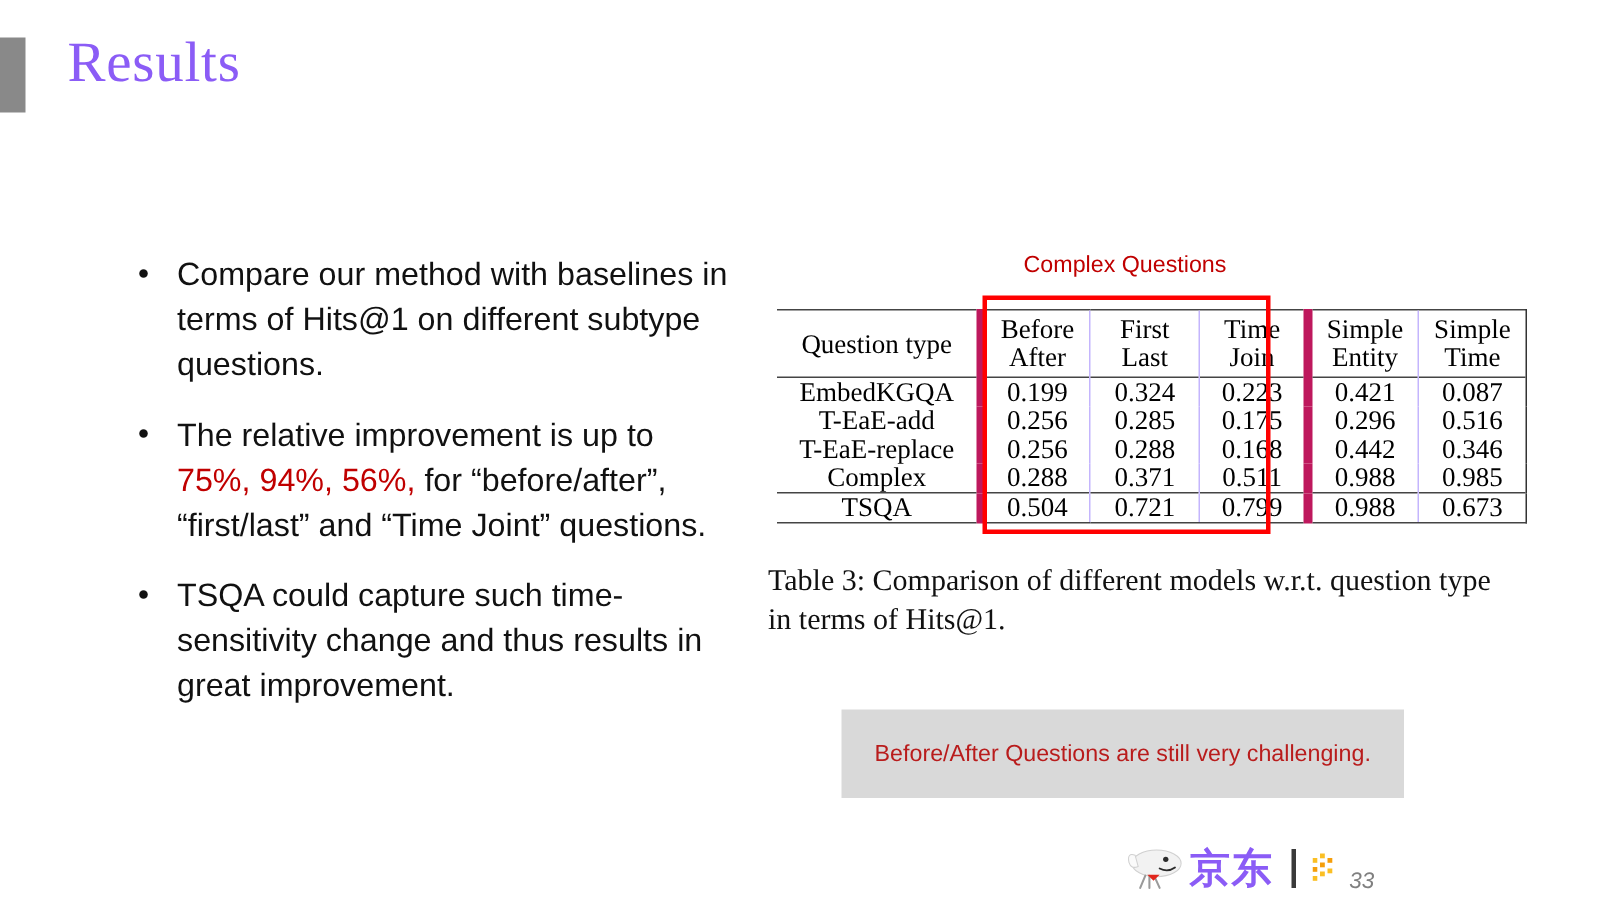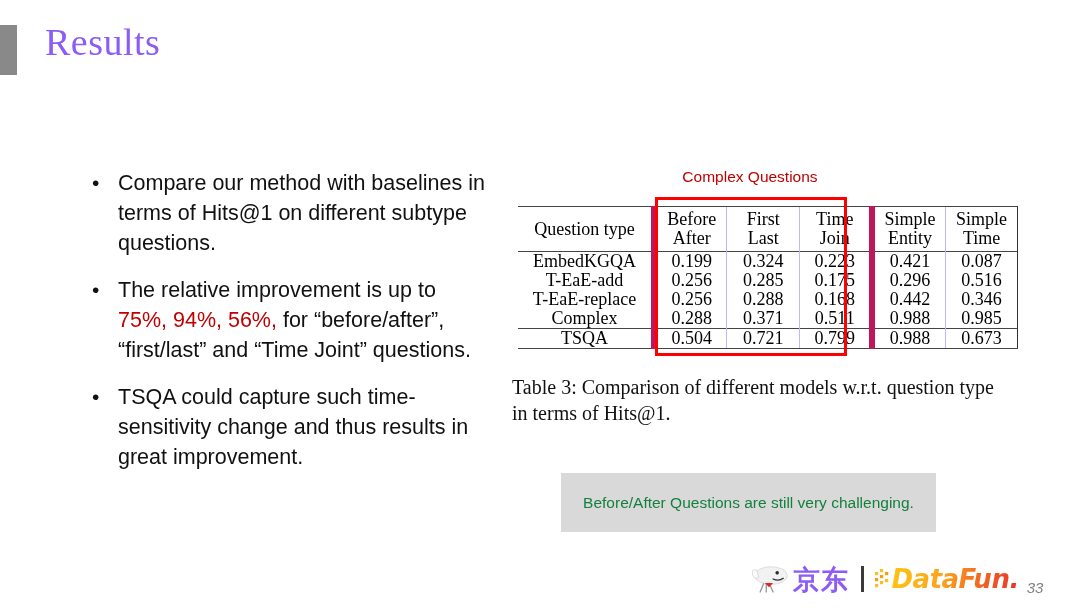--- a/index.html
+++ b/index.html
@@ -159,21 +159,21 @@
     width: 375px;
     height: 59px;
     background: #D9D9D9;
     display: flex;
     align-items: center;
     justify-content: center;
   }
   #callout-text {
     font-size: 15.5px;
     line-height: 22px;
-    color: #15803d;
+    color: #b91c1c;
     text-align: center;
     padding: 0 18px;
   }
 
   
   #footer {
     position: absolute;
     left: 748px;
     top: 558px;
     height: 42px;
@@ -381,17 +381,16 @@
     <svg id="datafun-dots" viewBox="0 0 16 22">
       <rect x="0" y="4" width="3.2" height="3.2" fill="#FBBF24"></rect>
       <rect x="5" y="1" width="3.2" height="3.2" fill="#FBBF24"></rect>
       <rect x="0" y="10" width="3.2" height="3.2" fill="#F59E0B"></rect>
       <rect x="5" y="7" width="3.2" height="3.2" fill="#F59E0B"></rect>
       <rect x="10" y="4" width="3.2" height="3.2" fill="#F59E0B"></rect>
       <rect x="5" y="13" width="3.2" height="3.2" fill="#FBBF24"></rect>
       <rect x="0" y="16" width="3.2" height="3.2" fill="#FBBF24"></rect>
       <rect x="10" y="11" width="3.2" height="3.2" fill="#FBBF24"></rect>
     </svg>
-    <span id="datafun-text">DataFun.</span>
   </div>
 
   <span id="page-number">33</span>
 </div>
 
 </body></html>

